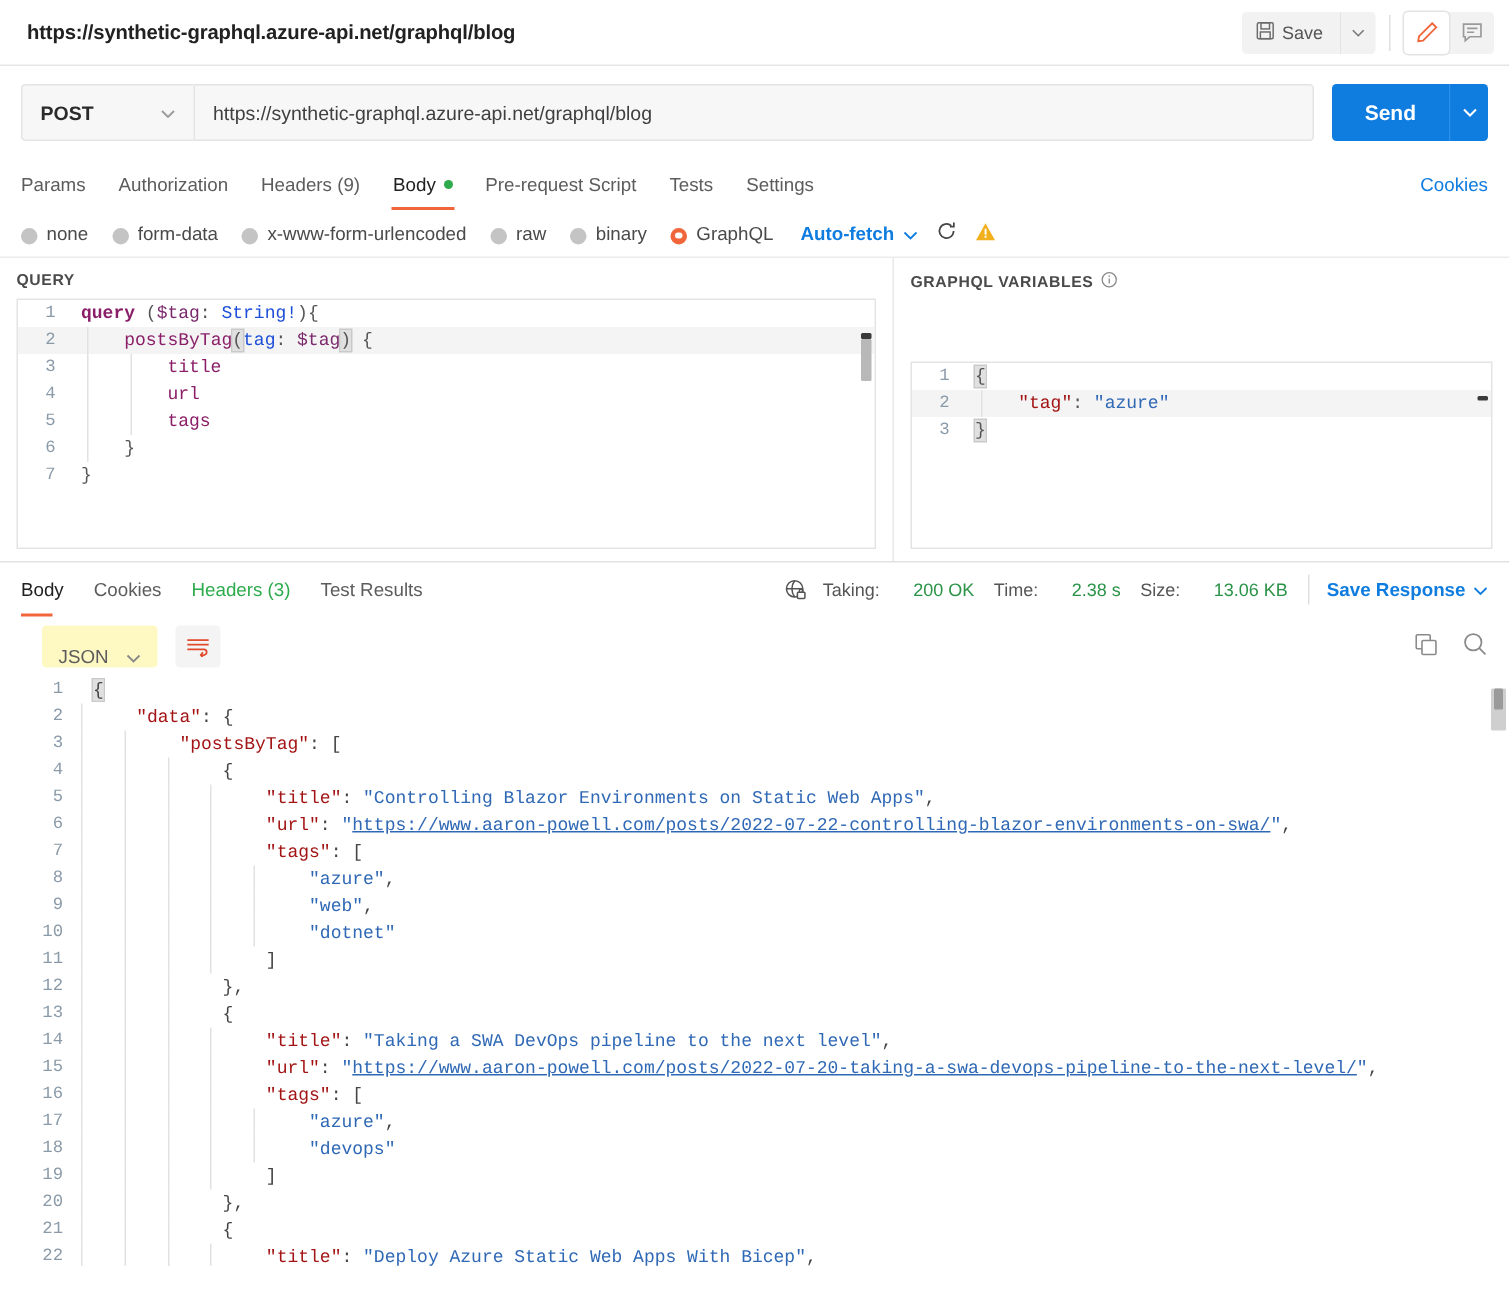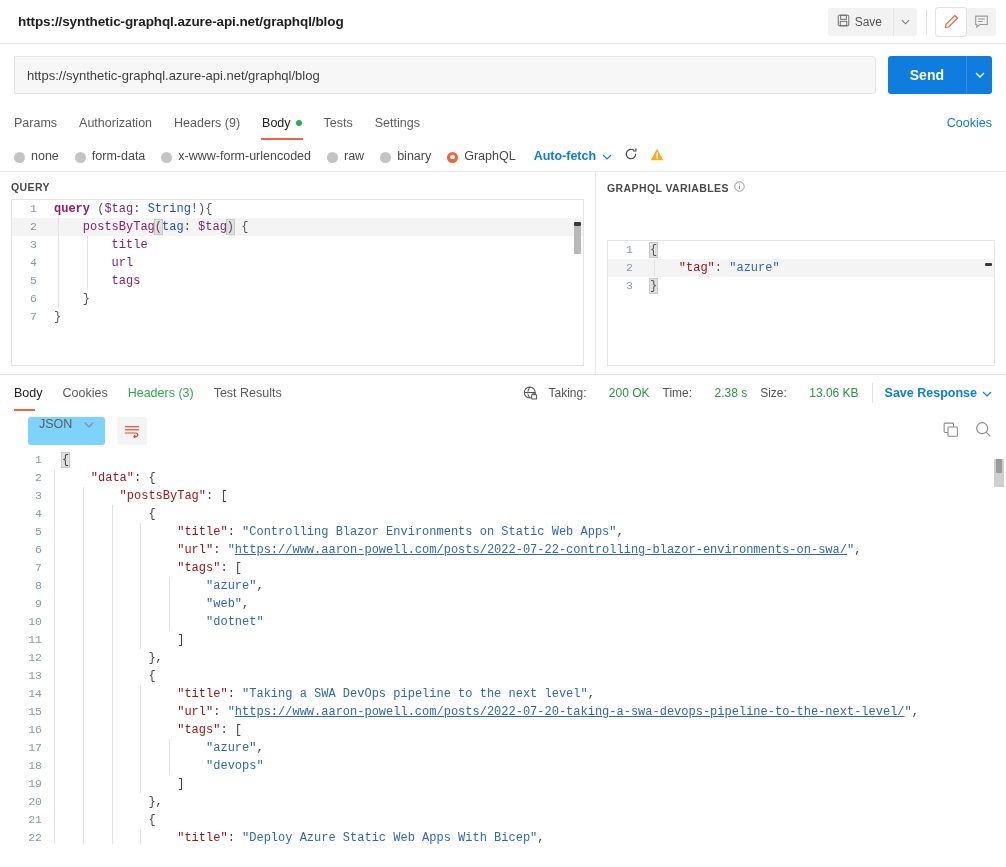--- a/index.html
+++ b/index.html
@@ -276,22 +276,22 @@
     display: flex; background: #f4f4f4; border-radius: 3px; height: 28px; overflow: hidden;
   }
   .seg-item {
     padding: 0 15px; height: 28px;
     display: flex; align-items: center;
     font-size: 12.5px; color: #5c5c5c; cursor: pointer;
   }
   .seg-item.active { background: #e4e4e4; color: #2b2b2b; }
   .json-sel {
     margin-left: 14px;
-    background: #7dd3fc; border-radius: 3px; height: 28px;
-    display: flex; align-items: flex-start; gap: 12px;
+    background: #fef9c3; border-radius: 3px; height: 28px;
+    display: flex; align-items: flex-end; gap: 12px;
     padding: 0 11px;
     font-size: 12.5px; color: #5c5c5c; cursor: pointer;
   }
   .wrap-btn {
     margin-left: 12px;
     background: #f4f4f4; border-radius: 3px;
     width: 30px; height: 28px;
     display: flex; align-items: center; justify-content: center;
     cursor: pointer;
   }
@@ -355,20 +355,28 @@
         <svg width="15" height="15" viewBox="0 0 16 16" fill="none" stroke="#9a9a9a" stroke-width="1.2">
           <path d="M1.8 2.2h12.4v9H6.2L3 14V11.2H1.8z"></path>
           <path d="M4.3 5.3h7.4M4.3 8h5"></path>
         </svg>
       </button>
     </div>
   </div>
 </div>
 
 <div class="urlbar">
+  <div class="method-box">
+    <span class="method-label">POST</span>
+    <span class="method-caret">
+      <svg width="10" height="6" viewBox="0 0 10 6" fill="none" stroke="#999" stroke-width="1.2">
+          <path d="M1 1l4 4 4-4"></path>
+        </svg>
+    </span>
+  </div>
   <input class="url-input" type="text" value="https://synthetic-graphql.azure-api.net/graphql/blog" style="">
   <div class="send-group">
     <button class="send-btn">Send</button>
     <button class="send-caret">
       <svg width="10" height="6" viewBox="0 0 10 6" fill="none" stroke="#fff" stroke-width="1.4">
           <path d="M1 1l4 4 4-4"></path>
         </svg>
     </button>
   </div>
 </div>
@@ -380,20 +388,23 @@
   <div class="rtab">
       <span>Authorization</span>
     </div>
   <div class="rtab">
       <span>Headers (9)</span>
     </div>
   <div class="rtab active">
     <span>Body</span>
     <span class="dot-green"></span>
   </div>
+  <div class="rtab">
+      <span>Pre-request Script</span>
+    </div>
   <div class="rtab">
       <span>Tests</span>
     </div>
   <div class="rtab">
       <span>Settings</span>
     </div>
   <div class="cookies-link">Cookies</div>
 </div>
 
 <div class="bodytype-row">

